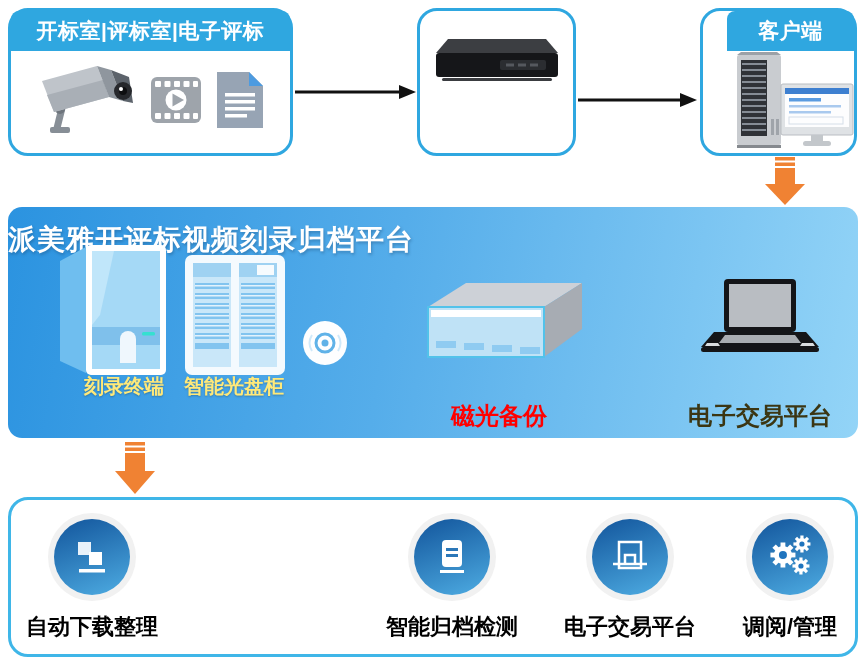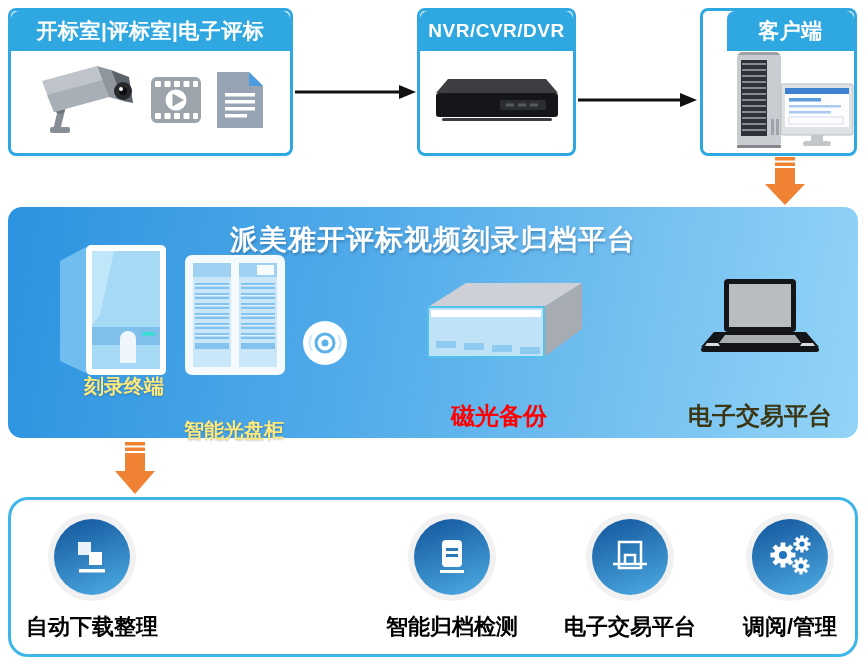--- a/index.html
+++ b/index.html
@@ -1,35 +1,35 @@
 <!DOCTYPE html>
 <html><head>
 <meta charset="utf-8">
 <style>
   html,body{margin:0;padding:0;background:#fff;}
   .canvas{
     position:relative;width:866px;height:669px;background:#fff;
     font-family:"Liberation Sans","DejaVu Sans",sans-serif;overflow:hidden;
   }
   
-  .top-box{position:absolute;background:#fff;border:3px solid #2FA7E0;border-radius:8px;box-sizing:border-box;}
+  .top-box{position:absolute;background:#fff;border:3px solid #2FA7E0;border-radius:20px;box-sizing:border-box;}
   .top-box-header{height:40px;background:#2FA7E0;border-radius:8px 8px 0 0;color:#fff;font-weight:bold;
     display:flex;align-items:center;justify-content:center;letter-spacing:.5px;}
   .top-box-body{height:calc(100% - 40px);display:flex;align-items:center;justify-content:center;gap:16px;}
   #box-source{left:8px;top:8px;width:285px;height:148px;}
   #box-source .top-box-header{font-size:21px;}
   #box-recorder{left:417px;top:8px;width:159px;height:148px;}
   #box-recorder .top-box-header{font-size:19px;}
   #box-client{left:700px;top:8px;width:157px;height:148px;padding-left:24px;}
   #box-client .top-box-header{font-size:21px;}
   .flow-arrow{position:absolute;}
   
   #platform{position:absolute;left:8px;top:207px;width:850px;height:231px;border-radius:14px;
     background:linear-gradient(100deg,#2B93E0 0%,#55ADEA 45%,#93D4F7 100%);}
-  .platform-title{position:absolute;top:14px;left:0;width:100%;text-align:center;font-size:28px;font-weight:bold;
+  .platform-title{position:absolute;top:14px;left:0;width:100%;text-align:left;font-size:28px;font-weight:bold;
     color:#fff;letter-spacing:1px;text-shadow:1px 2px 3px rgba(20,60,100,.35);}
   .dev{position:absolute;}
   .dev-label{position:absolute;transform:translateX(-50%);white-space:nowrap;font-weight:bold;font-size:20px;
     color:#FFE97A;text-shadow:0 1px 2px rgba(0,0,0,.25);text-align:right;}
   .cat-label{position:absolute;transform:translateX(-50%);white-space:nowrap;font-weight:bold;font-size:24px;}
   .cat-red{color:#FF0000;}
   .cat-dark{color:#3B3613;}
   
   #features{position:absolute;left:8px;top:497px;width:850px;height:160px;border:3px solid #3FB6E8;
     border-radius:20px;background:#fff;box-sizing:border-box;padding-left:21px;}
@@ -89,21 +89,20 @@
             <rect x="8" y="28" width="30" height="3.5"></rect>
             <rect x="8" y="35" width="30" height="3.5"></rect>
             <rect x="8" y="42" width="22" height="3.5"></rect>
           </g>
         </svg>
       </span>
     </div>
   </div>
 
   <div class="top-box" id="box-recorder">
-    <div class="top-box-header">NVR/CVR/DVR</div>
     <div class="top-box-body">
       <span>
         <svg width="126" height="46" viewBox="0 0 126 46">
           <polygon points="14,2 112,2 124,16 2,16" fill="#3C3E42"></polygon>
           <rect x="2" y="16" width="122" height="24" rx="3" fill="#151619"></rect>
           <rect x="66" y="23" width="46" height="10" rx="2" fill="#2B2D31"></rect>
           <rect x="72" y="26.5" width="8" height="3" fill="#55585E"></rect>
           <rect x="84" y="26.5" width="8" height="3" fill="#55585E"></rect>
           <rect x="96" y="26.5" width="8" height="3" fill="#55585E"></rect>
           <rect x="8" y="41" width="110" height="3" rx="1.5" fill="#3A3C40"></rect>
@@ -272,21 +271,21 @@
         <rect x="28" y="5" width="62" height="43" fill="#B9BDC2"></rect>
         <polygon points="13,53 105,53 118,68 0,68" fill="#141518"></polygon>
         <polygon points="24,56 94,56 100,64 18,64" fill="#A9ADB2"></polygon>
         <polygon points="6,64 17,64 19,67 4,67" fill="#D9DCDF"></polygon>
         <polygon points="101,64 112,64 114,67 99,67" fill="#D9DCDF"></polygon>
         <rect x="0" y="68" width="118" height="5" rx="2.5" fill="#141518"></rect>
       </svg>
     </div>
 
     <div class="dev-label" style="left:116px;top:166px;">刻录终端</div>
-    <div class="dev-label" style="left:226px;top:166px;margin-top:44px;">智能光盘柜</div>
+    <div class="dev-label" style="left:226px;top:166px;">智能光盘柜</div>
 
     <div class="cat-label cat-red" style="left:491px;top:193px;">磁光备份</div>
     <div class="cat-label cat-dark" style="left:752px;top:193px;">电子交易平台</div>
   </div>
 
   <div id="features">
 
     <div class="feature" style="left:81px;">
       <div class="feature-halo">
         <div class="feature-circle">

